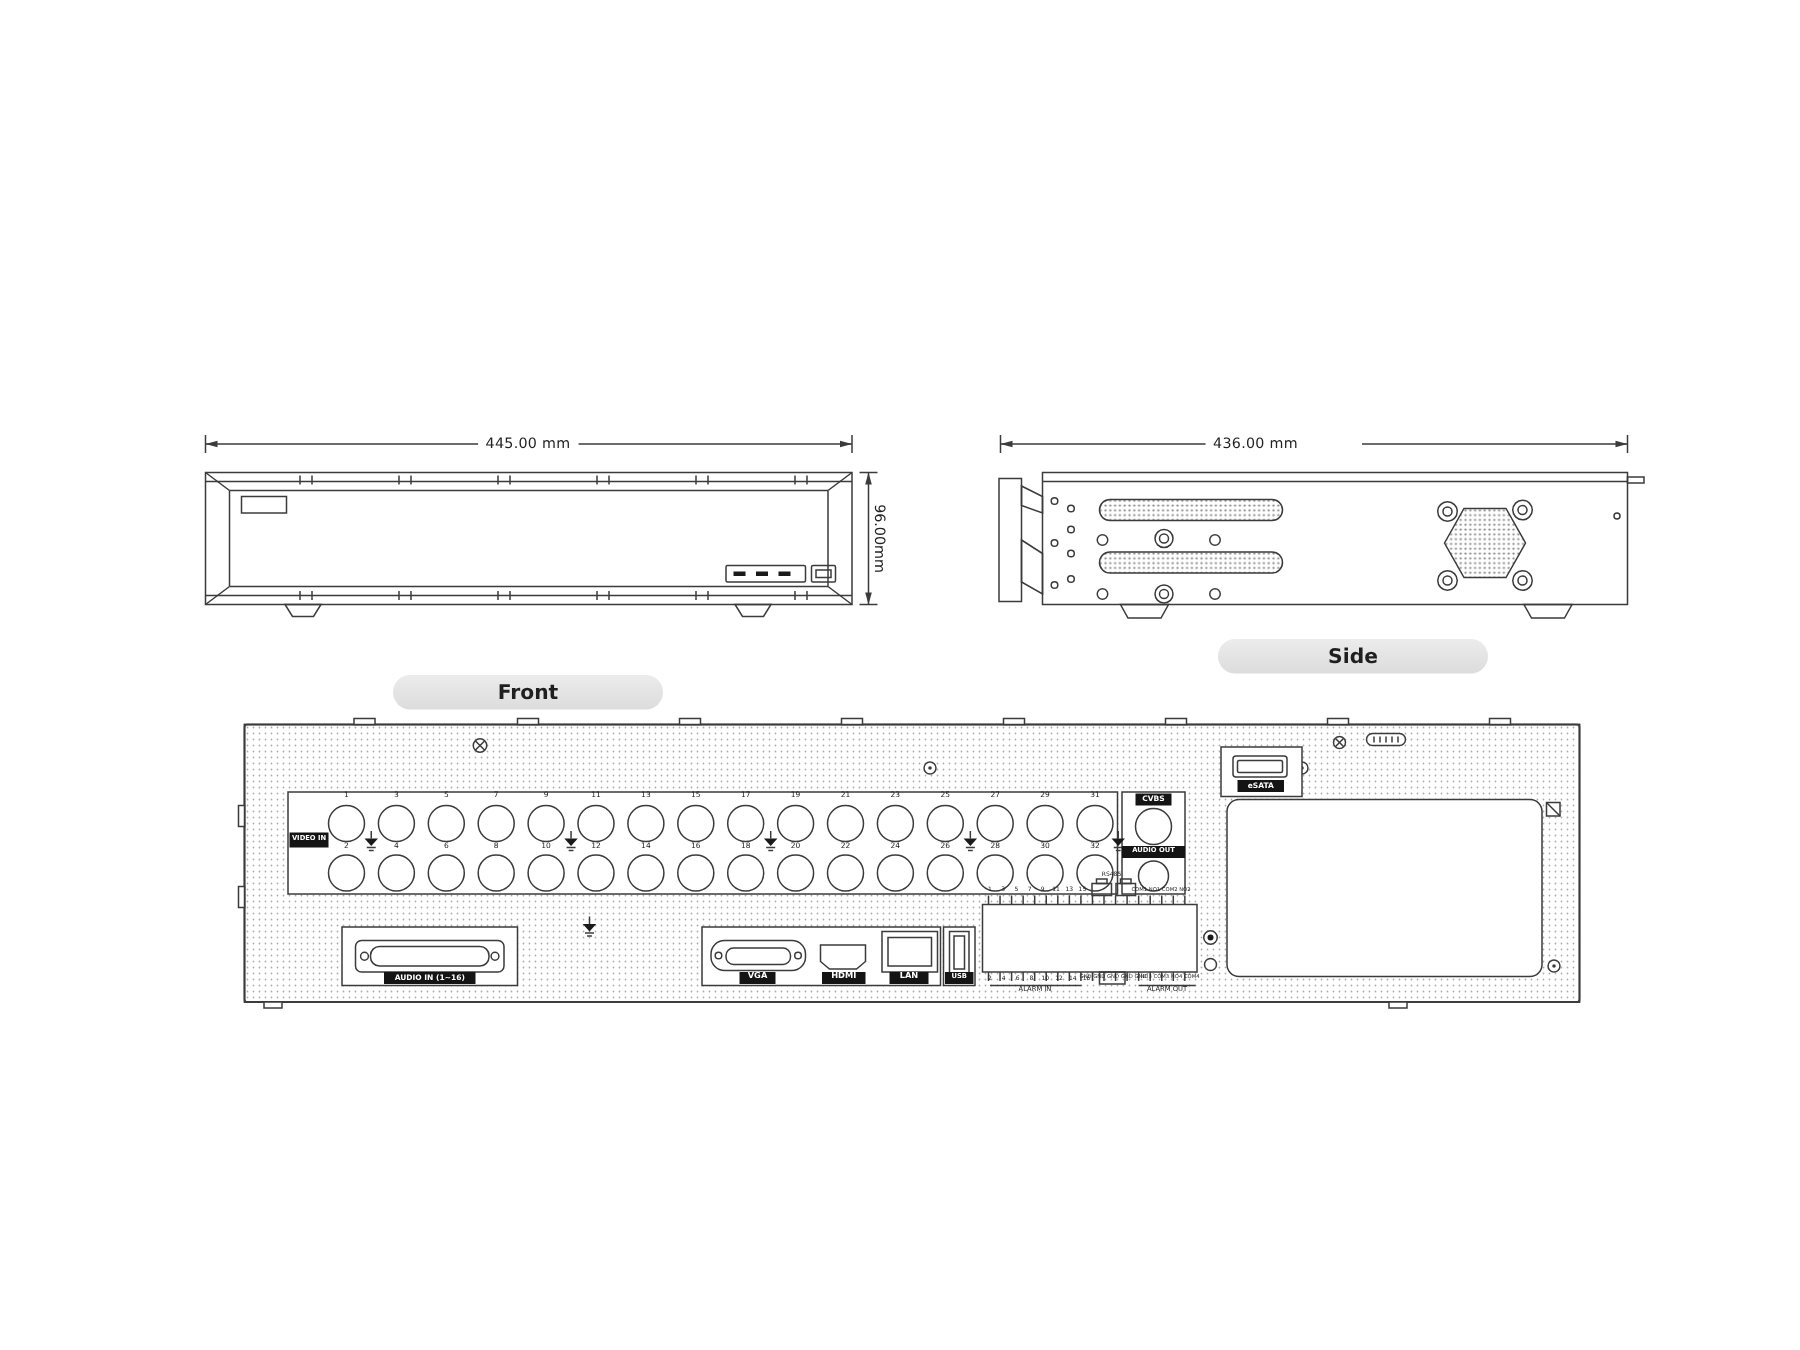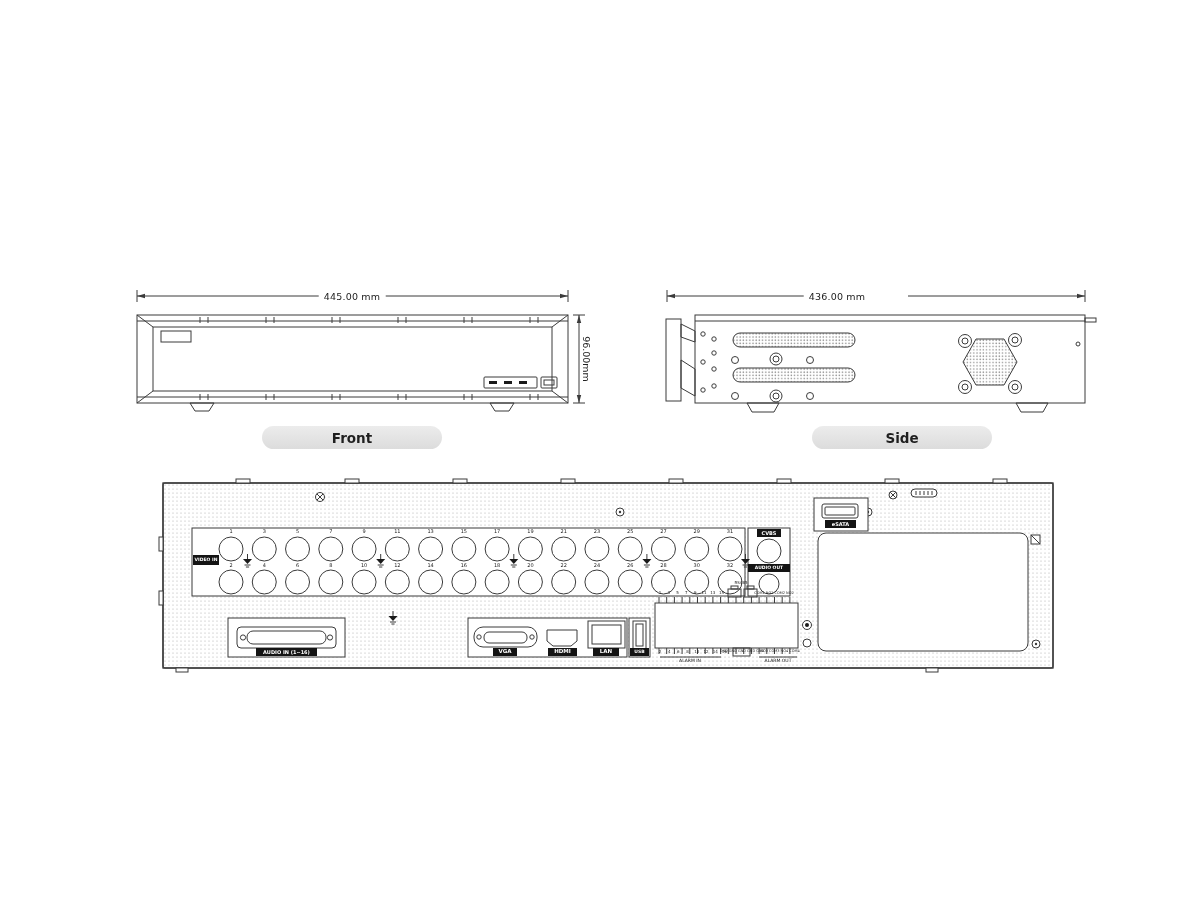--- a/index.html
+++ b/index.html
@@ -329,21 +329,21 @@
     <use href="#gnd" transform="translate(393,618)"></use>
   </g>
 </svg>
 
 <div id="overlay">
 
   <div class="ov dim" style="left:352px;top:296px;">445.00 mm</div>
   <div class="dim-v" style="left:586px;top:359px;">96.00mm</div>
   <div class="ov dim" style="left:837px;top:296px;">436.00 mm</div>
 
-  <div class="pill" style="left:262px;top:426px;">Front</div>
+  <div class="pill" style="left:262px;top:450px;">Front</div>
   <div class="pill" style="left:812px;top:426px;">Side</div>
 
   <div class="tag" style="left:193px;top:555px;width:26px;height:10px;font-size:4.5px;">VIDEO IN</div>
   <div class="tag" style="left:757px;top:529px;width:24px;height:8px;font-size:5px;">CVBS</div>
   <div class="tag" style="left:748px;top:564px;width:42px;height:8px;font-size:4.5px;">AUDIO OUT</div>
   <div class="tag" style="left:825px;top:520px;width:31px;height:8px;font-size:5px;">eSATA</div>
   <div class="tag" style="left:256px;top:648px;width:61px;height:8px;font-size:5px;">AUDIO IN (1~16)</div>
   <div class="tag" style="left:493px;top:648px;width:24px;height:8px;font-size:5.5px;">VGA</div>
   <div class="tag" style="left:548px;top:648px;width:29px;height:8px;font-size:5.5px;">HDMI</div>
   <div class="tag" style="left:593px;top:648px;width:26px;height:8px;font-size:5.5px;">LAN</div>

